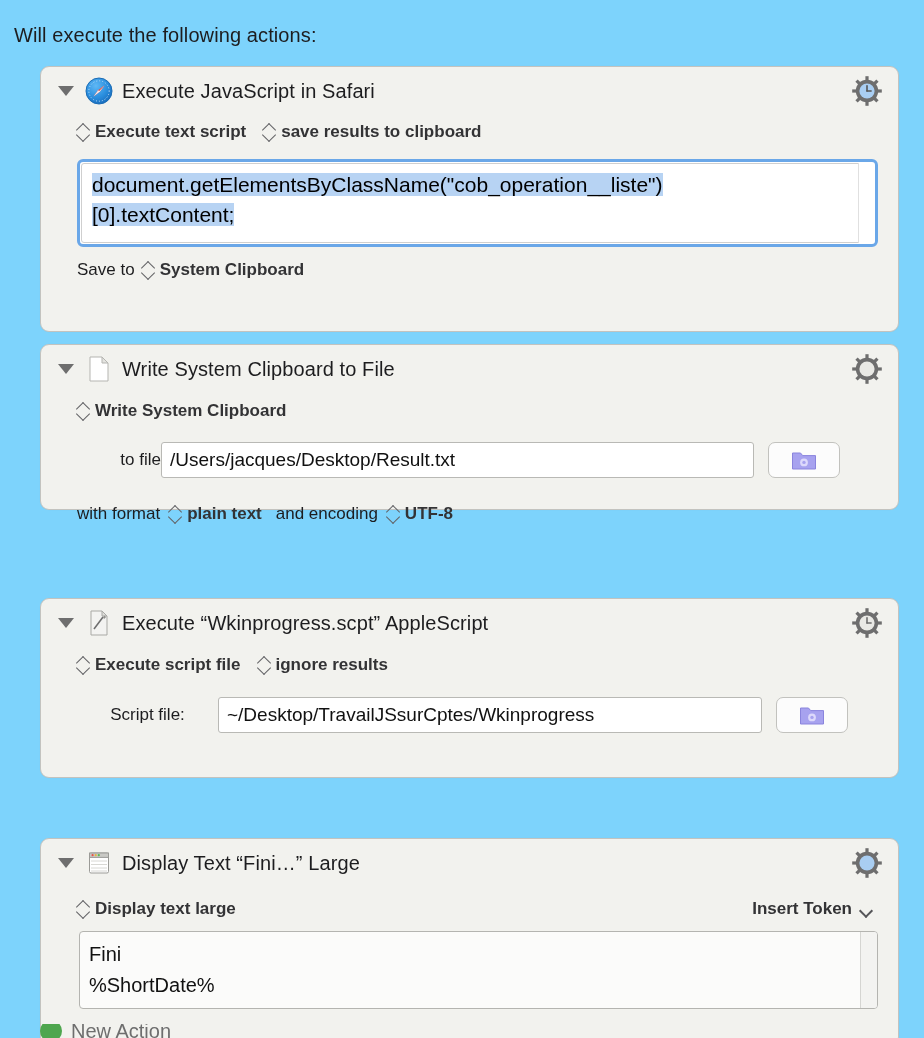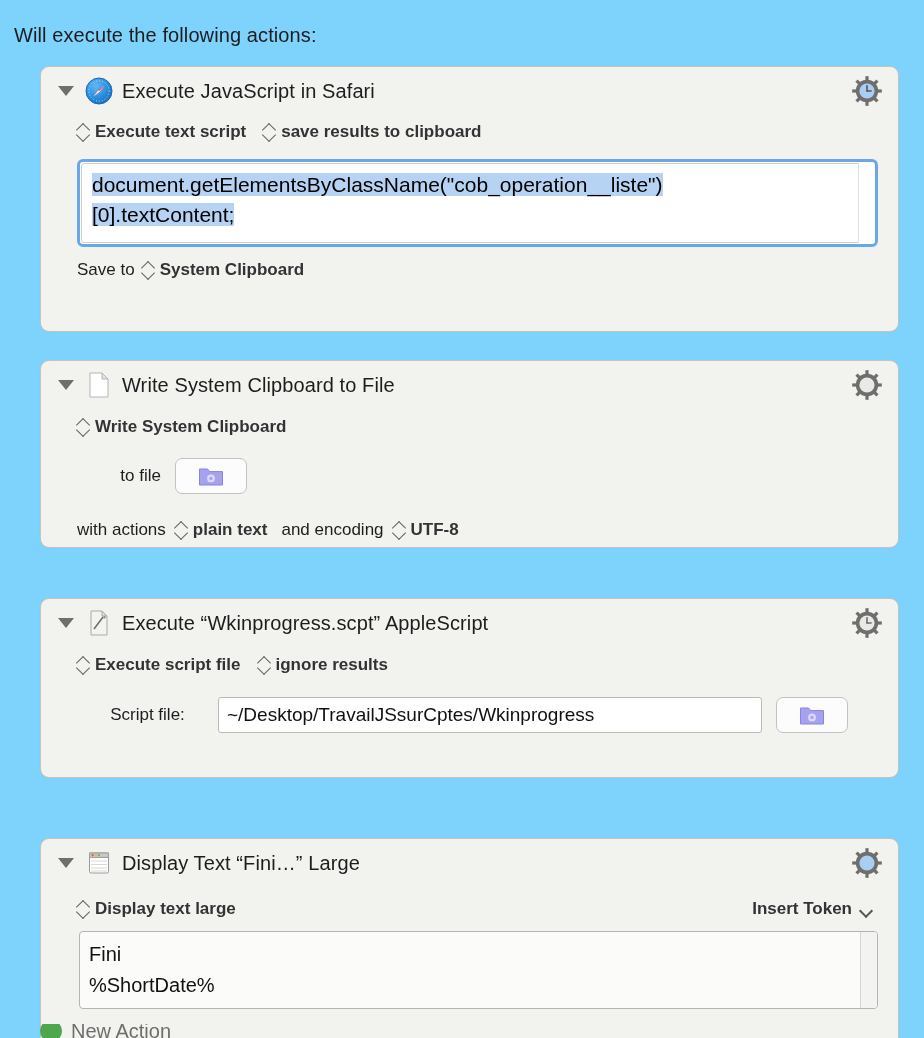--- a/index.html
+++ b/index.html
@@ -322,21 +322,21 @@
     <div class="opt-row" style="height:46px;">
       <span class="plain-label">Save to</span>
       <span style="width:7px;"></span>
       <span class="popup">
         <span class="chev"></span>
         <span>System Clipboard</span>
       </span>
     </div>
   </div>
 
-  <div class="action-block" style="top:360px; height:188px;">
+  <div class="action-block" style="top:344px; height:166px;">
     <div class="title-row">
       <div class="disclosure"></div>
       <div class="act-icon">
         <svg width="28" height="28" viewBox="0 0 28 28">
           <path d="M5 2 h12 l6 6 v18 H5 Z" fill="#ffffff" stroke="#b5b5b1" stroke-width="1"></path>
           <path d="M17 2 v6 h6 Z" fill="#e4e4e0" stroke="#b5b5b1" stroke-width="1"></path>
         </svg>
       </div>
       <div class="act-title">Write System Clipboard to File</div>
       <div class="gear-btn">
@@ -359,31 +359,32 @@
 
     <div class="opt-row" style="height:36px;">
       <span class="popup">
         <span class="chev"></span>
         <span>Write System Clipboard</span>
       </span>
     </div>
 
     <div class="opt-row" style="height:62px; padding-left:36px;text-align:right;">
       <span class="plain-label" style="width:84px; flex:0 0 auto;">to file</span>
+      <span class="txt-field" style="width:593px;">/Users/jacques/Desktop/Result.txt</span>
       <span class="folder-btn">
         <svg width="26" height="22" viewBox="0 0 26 22">
           <path d="M1.5 4 h8 l2.2 2.6 h12.8 v13.4 h-23 Z" fill="#a7a2ef" stroke="#8a84dd" stroke-width="1"></path>
           <circle cx="13" cy="13.4" r="3.9" fill="#ddd9fb"></circle>
           <circle cx="13" cy="13.4" r="1.7" fill="#a7a2ef"></circle>
         </svg>
       </span>
     </div>
 
     <div class="opt-row" style="height:46px;">
-      <span class="plain-label">with actions</span>
+      <span class="plain-label">with format</span>
       <span style="width:9px;"></span>
       <span class="popup">
         <span class="chev"></span>
         <span>plain text</span>
       </span>
       <span style="width:14px;"></span>
       <span class="plain-label">and encoding</span>
       <span style="width:9px;"></span>
       <span class="popup">
         <span class="chev"></span>

